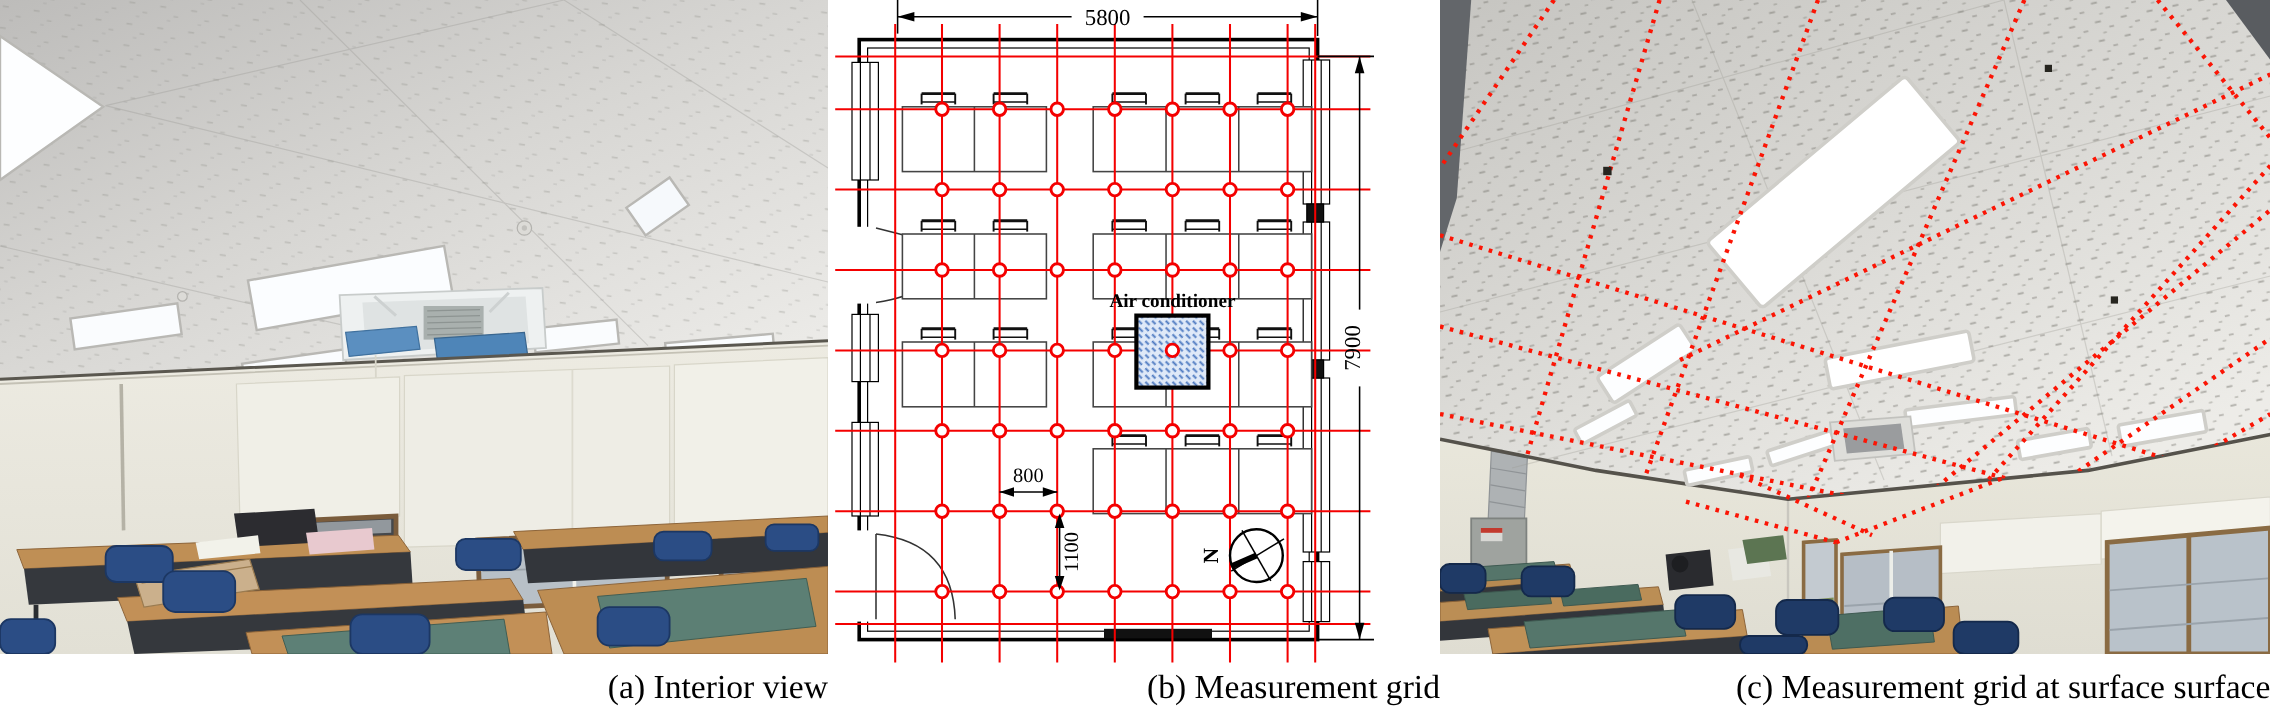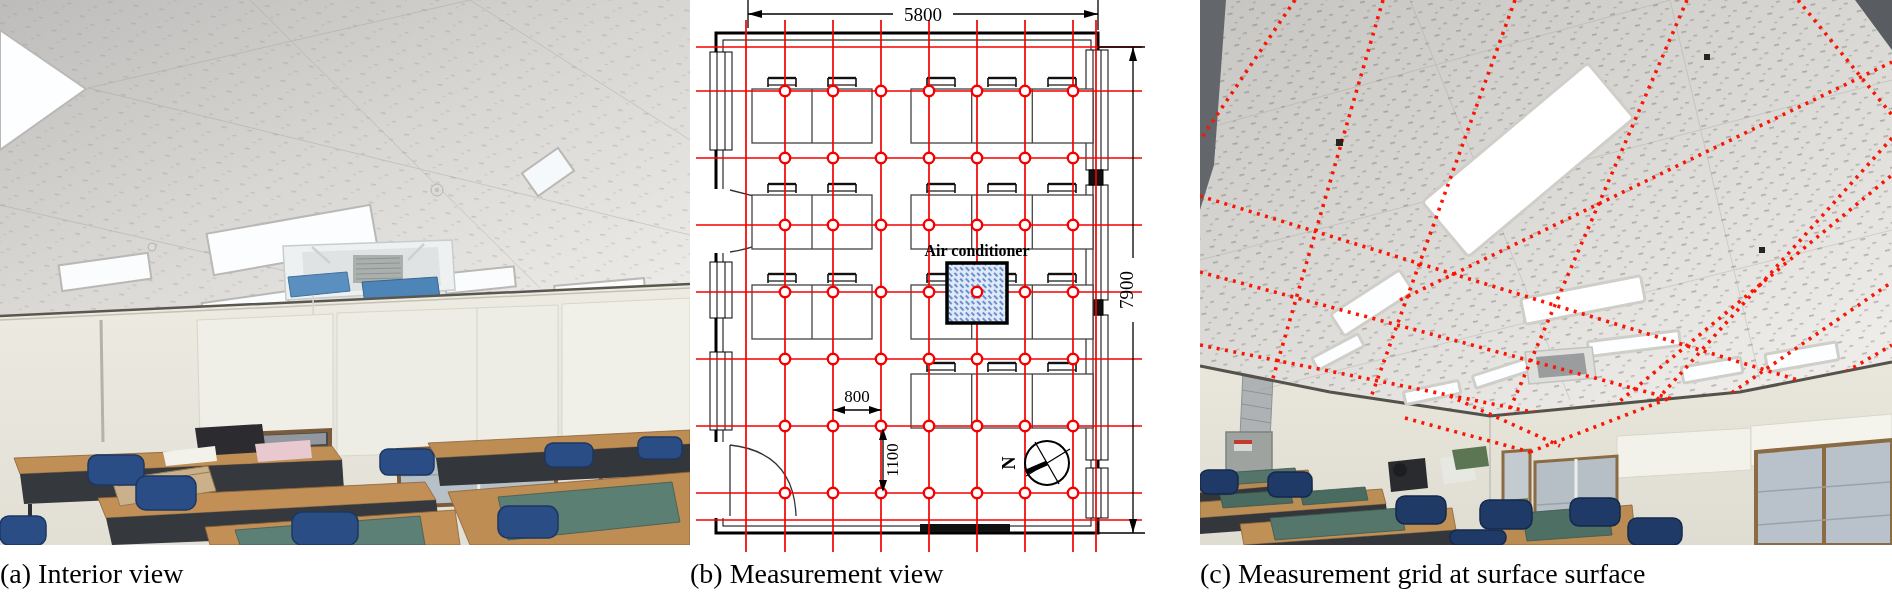--- a/index.html
+++ b/index.html
@@ -2,21 +2,21 @@
 <html><head>
 <meta charset="utf-8">
 <style>
   html,body{margin:0;padding:0;background:#ffffff;}
   #fig{position:relative;width:1892px;height:602px;background:#ffffff;overflow:hidden;
        font-family:"Liberation Serif", serif;}
   .panel{position:absolute;top:0;}
   #panel-a{left:0;width:690px;height:545px;}
   #panel-b{left:690px;width:510px;height:556px;}
   #panel-c{left:1200px;width:692px;height:545px;}
-  .caption{position:absolute;top:552px;height:44px;text-align:left;
+  .caption{position:absolute;top:552px;height:44px;text-align:right;
            font-size:28px;color:#000;line-height:44px;white-space:nowrap;}
   #cap-a{left:0;width:690px;}
   #cap-b{left:690px;width:510px;}
   #cap-c{left:1200px;width:692px;}
   svg{display:block;}
 </style>
 </head>
 <body>
 
 <div id="fig">
@@ -668,15 +668,15 @@
     </g>
     <g fill="#26251f">
       <rect x="136" y="139" width="7" height="7"></rect>
       <rect x="504" y="54" width="6" height="6"></rect>
       <rect x="559" y="247" width="6" height="6"></rect>
     </g>
   </svg>
   </div>
 
   <div class="caption" id="cap-a">(a) Interior view</div>
-  <div class="caption" id="cap-b">(b) Measurement view</div>
+  <div class="caption" id="cap-b">(b) Measurement grid</div>
   <div class="caption" id="cap-c">(c) Measurement grid at surface surface</div>
 </div>
 
 </body></html>

